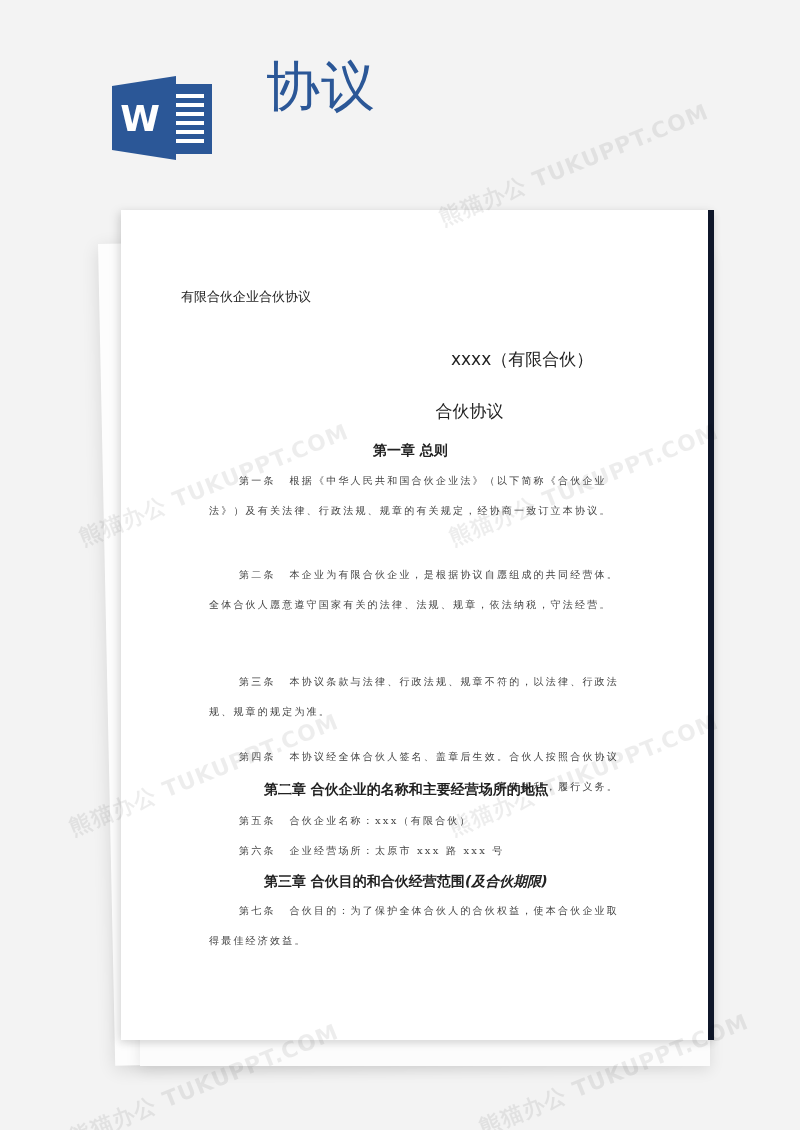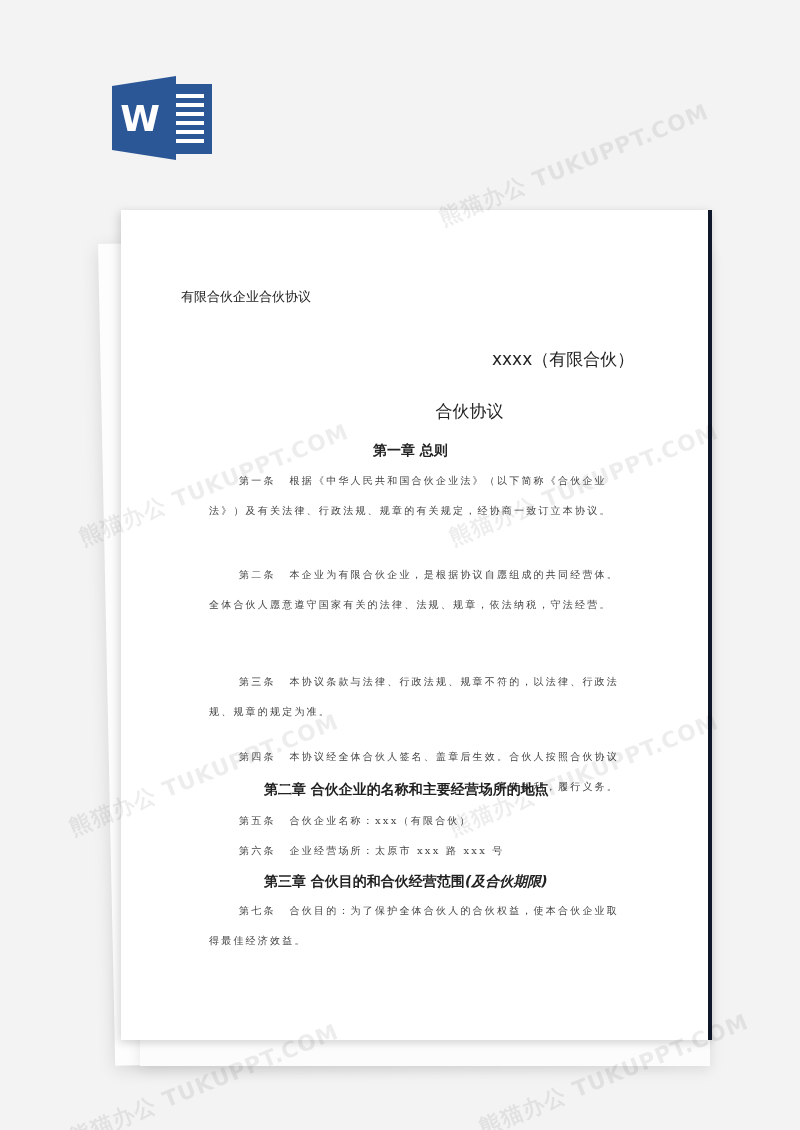--- a/index.html
+++ b/index.html
@@ -27,31 +27,30 @@
       background: #fdfdfd; transform: rotate(-1.2deg); transform-origin: left top;
       box-shadow: 0 4px 18px rgba(0,0,0,0.12);
     }
     .page-back2 {
       position: absolute; left: 140px; top: 250px; width: 570px; height: 816px;
       background: #fcfcfc; box-shadow: 0 4px 14px rgba(0,0,0,0.10);
     }
     .page {
       position: absolute; left: 121px; top: 210px; width: 587px; height: 830px;
       background: #ffffff; box-shadow: -3px 2px 10px rgba(0,0,0,0.10), 0 3px 8px rgba(0,0,0,0.08);
-      border-right: 4px solid #0f172a;
+      border-right: 6px solid #0f172a;
     }
     .doc { position: absolute; left: 0; top: 0; width: 100%; color: #333; }
     .doc-head {
       position: absolute; left: 60px; top: 78px; font-size: 13px; color: #222;
       font-family: "DejaVu Serif", serif;
     }
     .company {
       position: absolute; left: 330px; top: 138px; font-size: 17px; color: #222;
       font-family: "DejaVu Sans", sans-serif;
-      margin-left: 41px;
     }
     .doc-title {
       position: absolute; left: 0; width: 100%; top: 190px; text-align: center;
       font-size: 17px; color: #222; padding-left: 110px; box-sizing: border-box;
     }
     .chapter {
       position: absolute; font-size: 14px; font-weight: bold; color: #222;
       font-family: "DejaVu Sans", sans-serif; white-space: nowrap;
     }
     .chapter em { font-style: italic; font-weight: bold; }
@@ -74,20 +73,21 @@
       <rect x="62" y="36" width="32" height="4"></rect>
       <rect x="62" y="45" width="32" height="4"></rect>
       <rect x="62" y="54" width="32" height="4"></rect>
       <rect x="62" y="63" width="32" height="4"></rect>
     </g>
     <polygon points="2,10 66,0 66,84 2,74" fill="#2b5797"></polygon>
     <text x="30" y="55" font-size="36" font-weight="bold" fill="#ffffff" text-anchor="middle" font-family="DejaVu Sans, sans-serif">W</text>
   </svg>
 </div>
 <div class="hero-title">
+  <div>协议</div>
 </div>
 
 <div class="page-back"></div>
 <div class="page-back2"></div>
 
 <div class="page">
   <div class="doc">
     <div class="doc-head">有限合伙企业合伙协议</div>
     <div class="company">xxxx（有限合伙）</div>
     <div class="doc-title">合伙协议</div>

